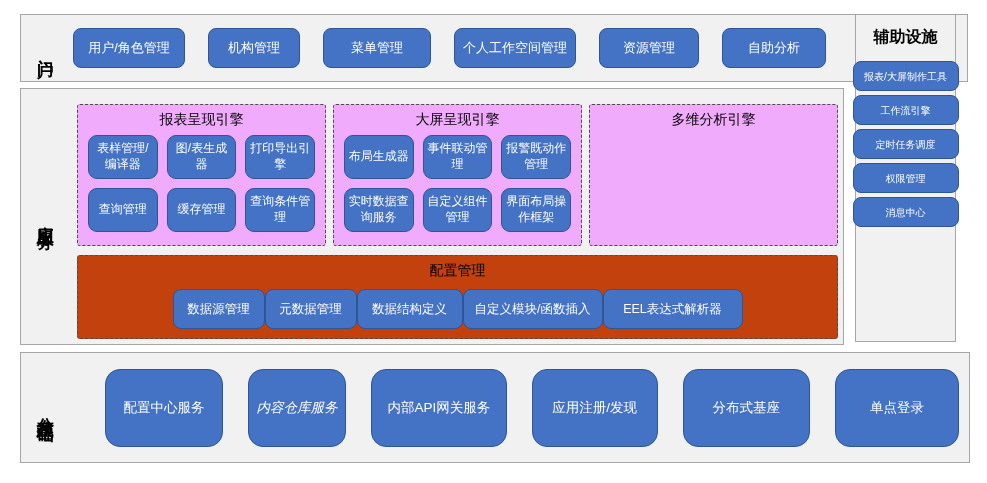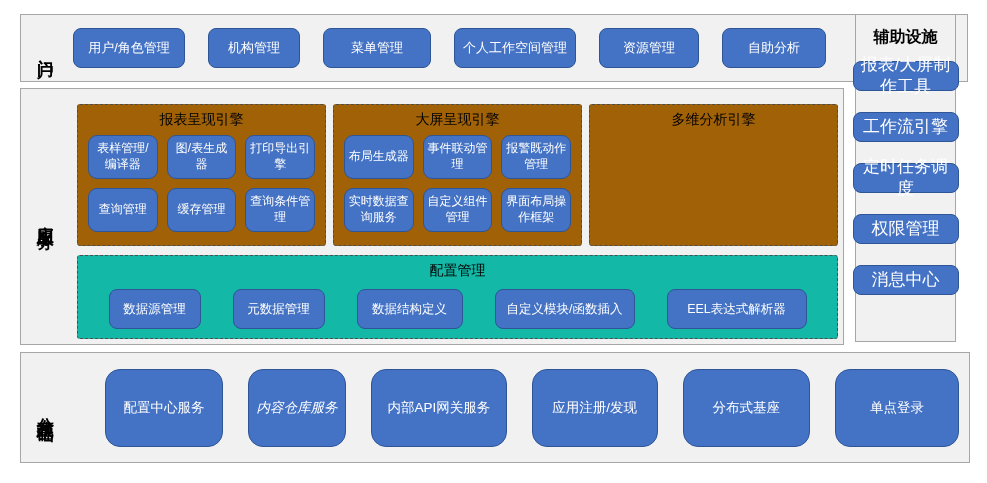--- a/index.html
+++ b/index.html
@@ -39,46 +39,46 @@
   .portal-row .btn:nth-child(2){ width:92px; }
   .portal-row .btn:nth-child(3){ width:108px; }
   .portal-row .btn:nth-child(4){ width:122px; }
   .portal-row .btn:nth-child(5){ width:100px; }
   .portal-row .btn:nth-child(6){ width:104px; }
 
   
   .app-content { margin-left:56px; margin-right:5px; padding-top:15px; }
   .panels { display:flex; gap:7px; }
   .panel {
-    background:#a16207; border:1.5px dashed #4d4d4d; border-radius:3px;
+    background:#f0abfc; border:1.5px dashed #4d4d4d; border-radius:3px;
     box-sizing:border-box; flex:1; height:142px;
   }
   .panel-title { text-align:center; font-size:14px; color:#000; padding:6px 0 4px; }
   .panel-grid {
     display:grid; grid-template-columns:repeat(3,1fr); gap:9px;
     padding:2px 10px 0 10px;
   }
   .panel-grid .btn { height:44px; font-size:12px; border-radius:9px; }
 
   .config-panel {
-    background:#14b8a6; border:1.5px dashed #4d4d4d; border-radius:3px;
+    background:#c2410c; border:1.5px dashed #4d4d4d; border-radius:3px;
     box-sizing:border-box; margin-top:9px; height:84px;
   }
-  .config-row { display:flex; justify-content:center; gap:32px; padding-top:5px; }
+  .config-row { display:flex; justify-content:center; padding-top:5px; }
   .config-row .btn { height:40px; font-size:12.5px; }
   .config-row .btn:nth-child(1){ width:92px; }
   .config-row .btn:nth-child(2){ width:92px; }
   .config-row .btn:nth-child(3){ width:106px; }
   .config-row .btn:nth-child(4){ width:140px; }
   .config-row .btn:nth-child(5){ width:140px; }
 
   
   .aux-col { display:flex; flex-direction:column; align-items:center; padding-top:12px; }
   .aux-title { font-weight:bold; font-size:16px; color:#000; margin-bottom:13px; }
-  .aux-col .btn { width:106px; height:30px; font-size:17px; margin-bottom:21px; }
+  .aux-col .btn { width:106px; height:30px; font-size:10px; margin-bottom:4px; }
   .aux-col .btn:first-of-type { height:46px; }
 
   
   .base-row {
     position:absolute; left:56px; right:10px; top:50%; transform:translateY(-50%);
     display:flex; gap:25px; align-items:center;padding-left:28px;
   }
   .base-row .btn { height:78px; font-size:13.5px; border-radius:15px; }
   .base-row .btn:nth-child(1){ width:120px; }
   .base-row .btn:nth-child(2){ width:100px;font-style:italic; }

